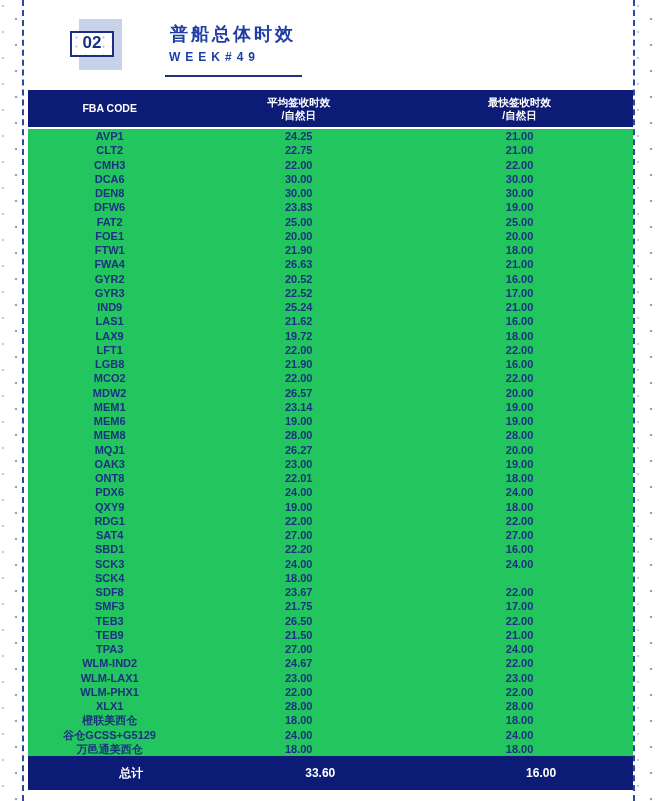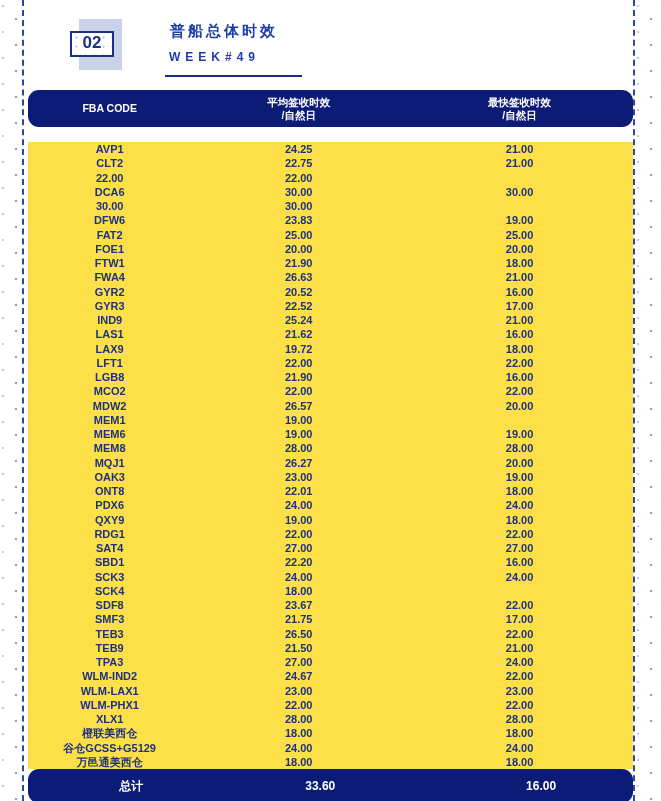--- a/index.html
+++ b/index.html
@@ -54,21 +54,21 @@
     background-size: 9px 9px;
     display: flex;
     justify-content: center;
     font-size: 17px;
     font-weight: bold;
     color: #1b3083;
   }
   .page-title {
     position: absolute;
     left: 170px; top: 22px;
-    font-size: 15px;
+    font-size: 18px;
     font-weight: bold;
     letter-spacing: 3px;
     color: #1e3ea6;
   }
   .page-week {
     position: absolute;
     left: 169px; top: 50px;
     font-size: 12px;
     font-weight: bold;
     letter-spacing: 5px;
@@ -83,37 +83,36 @@
 
   
   .table {
     position: absolute;
     left: 28px; top: 90px;
     width: 605px;
   }
   .t-grid {
     display: grid;
     grid-template-columns: 27% 35.5% 37.5%;
-    border-radius: 11px;
   }
   .t-header {
     background: #0c1b76;
     color: #ffffff;
     height: 37px;
     align-items: center;
   }
   .t-header .hcell {
     text-align: center;
     font-size: 10.5px;
     font-weight: bold;
     line-height: 13px;
   }
   .t-body {
-    background: #fde047;
-    margin-top: 15px;
+    background: #22c55e;
+    margin-top: 2px;
   }
   .t-row { height: 14.25px; }
   .t-row .cell {
     text-align: center;
     font-size: 11px;
     font-weight: bold;
     color: #1c3180;
     line-height: 14.25px;
     white-space: nowrap;
     overflow: hidden;
@@ -172,29 +171,31 @@
           <div class="cell">AVP1</div>
           <div class="cell">24.25</div>
           <div class="cell">21.00</div>
         </div>
         <div class="t-grid t-row">
           <div class="cell">CLT2</div>
           <div class="cell">22.75</div>
           <div class="cell">21.00</div>
         </div>
         <div class="t-grid t-row">
+          <div class="cell">CMH3</div>
           <div class="cell">22.00</div>
           <div class="cell">22.00</div>
         </div>
         <div class="t-grid t-row">
           <div class="cell">DCA6</div>
           <div class="cell">30.00</div>
           <div class="cell">30.00</div>
         </div>
         <div class="t-grid t-row">
+          <div class="cell">DEN8</div>
           <div class="cell">30.00</div>
           <div class="cell">30.00</div>
         </div>
         <div class="t-grid t-row">
           <div class="cell">DFW6</div>
           <div class="cell">23.83</div>
           <div class="cell">19.00</div>
         </div>
         <div class="t-grid t-row">
           <div class="cell">FAT2</div>
@@ -256,20 +257,21 @@
           <div class="cell">22.00</div>
           <div class="cell">22.00</div>
         </div>
         <div class="t-grid t-row">
           <div class="cell">MDW2</div>
           <div class="cell">26.57</div>
           <div class="cell">20.00</div>
         </div>
         <div class="t-grid t-row">
           <div class="cell">MEM1</div>
+          <div class="cell">23.14</div>
           <div class="cell">19.00</div>
         </div>
         <div class="t-grid t-row">
           <div class="cell">MEM6</div>
           <div class="cell">19.00</div>
           <div class="cell">19.00</div>
         </div>
         <div class="t-grid t-row">
           <div class="cell">MEM8</div>
           <div class="cell">28.00</div>

